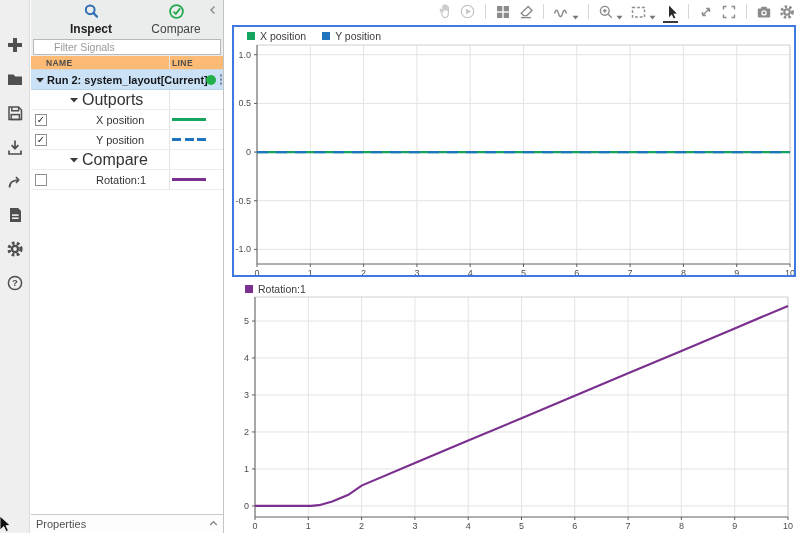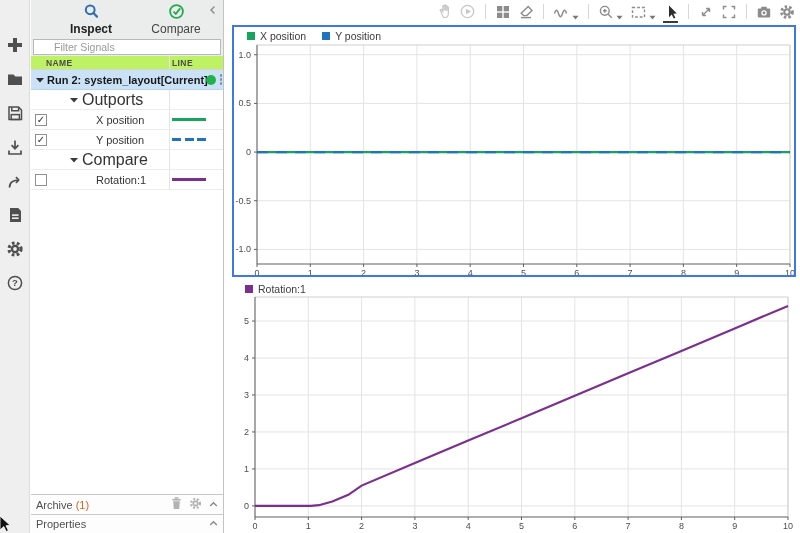--- a/index.html
+++ b/index.html
@@ -20,21 +20,21 @@
   .tab.active .tunderline{height:3px;background:#5d6670;margin:3px 10px 0 10px;}
   #collapse-btn{position:absolute;right:2px;top:2px;width:14px;height:14px;}
   #filter-wrap{position:absolute;left:2px;top:37px;width:188px;height:16px;}
   #filter-input{width:100%;height:16px;box-sizing:border-box;border:1px solid #b9b9b9;font-size:10.5px;
                 padding:0 20px;color:#333;background:#fff;font-family:inherit;}
   #filter-input::placeholder{color:#9a9a9a;}
   
   #sig-table{position:absolute;left:0;top:56px;width:100%;}
   .trow{position:relative;height:19px;display:flex;align-items:center;border-bottom:1px solid #ececec;background:#fff;}
   .trow .vdiv{position:absolute;left:138px;top:0;bottom:0;width:1px;background:#e3e3e3;}
-  #thead{height:13px;background:#bef264;border-bottom:1px solid #d4d4d4;}
+  #thead{height:13px;background:#fdba74;border-bottom:1px solid #d4d4d4;}
   #thead .hcell{font-size:8.5px;font-weight:bold;color:#4c4c4c;letter-spacing:.4px;}
   #thead .hname{margin-left:15px;}
   #thead .hline{position:absolute;left:141px;}
   #run-row{background:#cbe1f5;border-bottom:1px solid #b8d4ec;}
   #run-row .rlabel{font-size:11px;font-weight:bold;color:#15171a;margin-left:3px;white-space:nowrap;}
   .exp{width:9px;height:9px;flex:0 0 auto;display:flex;align-items:center;justify-content:center;}
   .run-exp{margin-left:4px;}
   .grp-exp{margin-left:38px;}
   .grp-label{font-size:16px;color:#333;margin-left:4px;}
   .status-dot{position:absolute;left:175px;top:4.5px;width:10px;height:10px;border-radius:50%;}
@@ -221,42 +221,20 @@
     </div>
 
     <div class="trow">
       <span class="cbox"></span>
       <span class="sig-label">Rotation:1</span>
       <span class="swatch solid" style="color: rgb(123, 47, 142);"></span>
       <span class="vdiv"></span>
     </div>
   </div>
 
-  <div id="archive-bar" class="bottom-bar">
-    <span class="bb-label">Archive</span>
-    <span class="bb-count" style="color: rgb(217, 102, 26);">(1)</span>
-    <span class="bb-icons">
-      <span>
-        <svg width="13" height="14" viewBox="0 0 13 14">
-            <rect x="4.6" y="1.2" width="3.8" height="1.6" fill="#b2b2b2"></rect>
-          <rect x="2.4" y="3" width="8.2" height="1.6" fill="#b2b2b2"></rect>
-            <path d="M3.2 5.2h6.6L9.2 13H3.8z" fill="#b2b2b2"></path>
-          </svg></span>
-      <span>
-        <svg width="13" height="13" viewBox="0 0 13 13">
-            <circle cx="6.5" cy="6.5" r="4.4" fill="none" stroke="#b2b2b2" stroke-width="2.3" stroke-dasharray="1.9 1.7"></circle>
-          <circle cx="6.5" cy="6.5" r="3" fill="#b2b2b2"></circle>
-            <circle cx="6.5" cy="6.5" r="1.3" fill="#fdfdfd"></circle>
-          </svg></span>
-      <span>
-        <svg width="11" height="11" viewBox="0 0 11 11" fill="none">
-            <path d="M2.2 7 5.5 3.8 8.8 7" stroke="#8a8a8a" stroke-width="1.4"></path>
-          </svg></span>
-    </span>
-  </div>
 
   <div id="props-bar" class="bottom-bar">
     <span class="bb-label">Properties</span>
     <span class="bb-icons">
       <span>
         <svg width="11" height="11" viewBox="0 0 11 11" fill="none">
             <path d="M2.2 7 5.5 3.8 8.8 7" stroke="#8a8a8a" stroke-width="1.4"></path>
           </svg></span>
     </span>
   </div>

